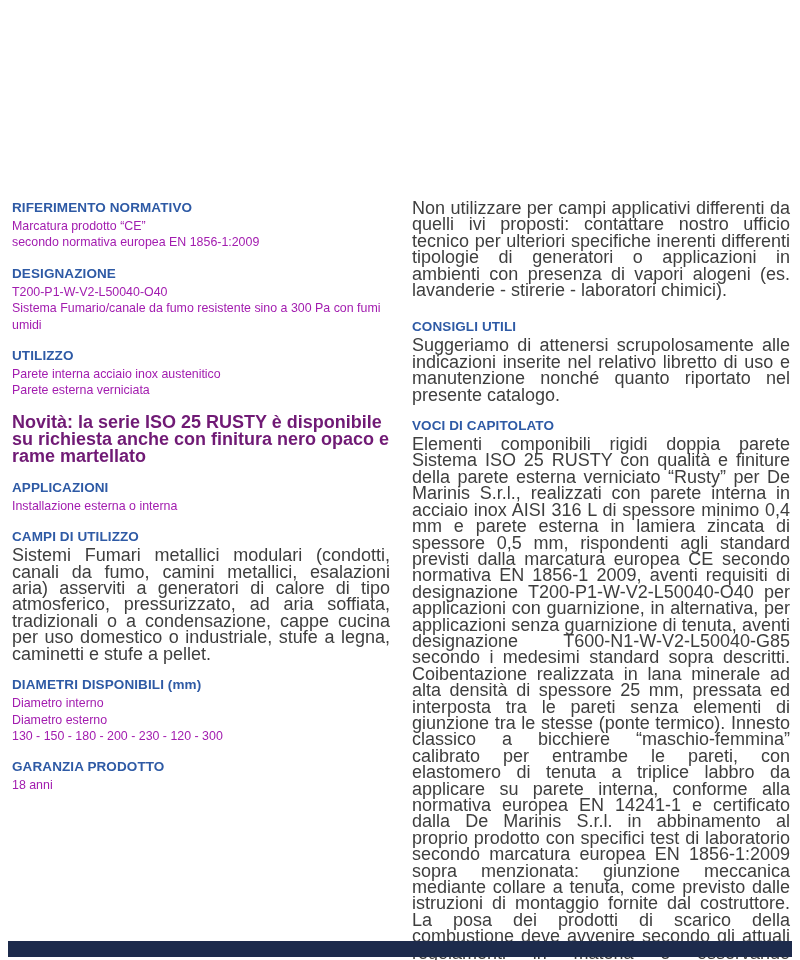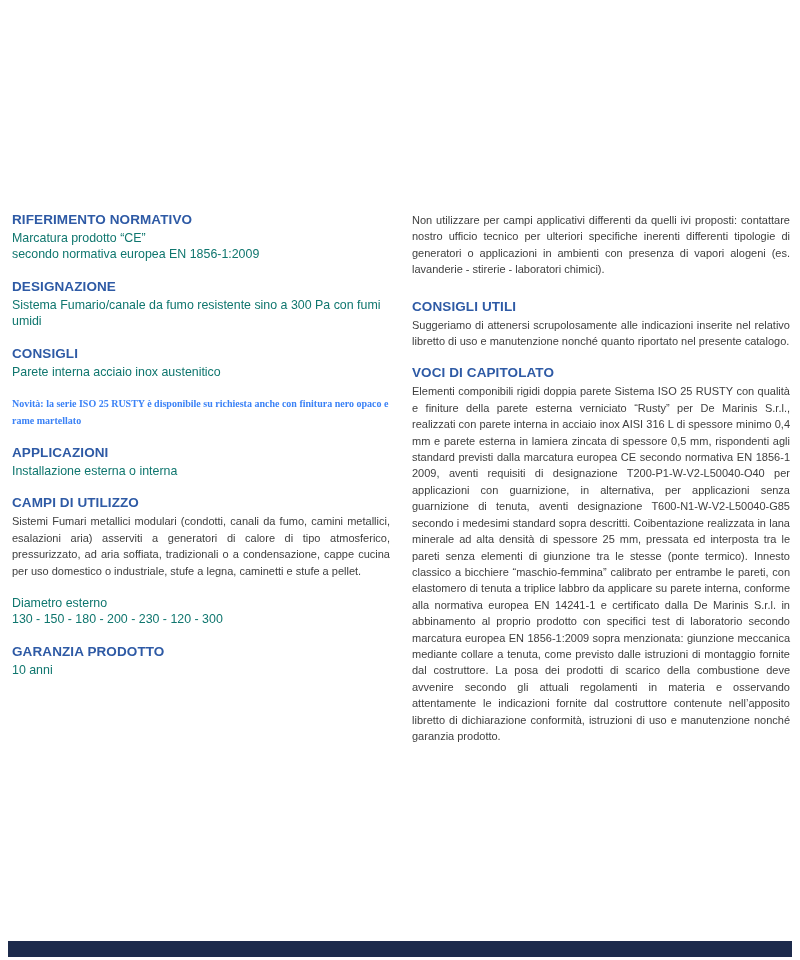--- a/index.html
+++ b/index.html
@@ -20,51 +20,50 @@
     top: 196px;
     left: 12px;
     width: 778px;
     display: flex;
     gap: 22px;
   }
   .col {
     width: 378px;
     flex: 0 0 378px;
   }
-  .section { margin: 16px 0 15px 0; }
+  .section { margin: 4px 0 15px 0; }
   .section.gap-lg { margin-bottom: 21px; }
   .heading {
     color: #2e5aa5;
     font-size: 13.5px;
     line-height: 16px;
     font-weight: bold;
     letter-spacing: 0.1px;
     margin: 0 0 2px 0;
   }
   .line {
-    color: #0f766e;
+    color: #a21caf;
     font-size: 12.4px;
     line-height: 16.4px;
   }
   .para {
     color: #3e3e3e;
-    font-size: 11px;
+    font-size: 18px;
     line-height: 16.4px;
     margin: 0;
     text-align: justify;
     hyphens: auto;
     -webkit-hyphens: auto;
   }
   .novita {
-    color: #3b82f6;
+    color: #701a75;
     font-weight: bold;
-    font-size: 10px;
+    font-size: 18px;
     line-height: 17px;
     margin: 0 0 15px 0;
-    font-family: Liberation Serif, serif;
   }
   .footer-bar {
     position: absolute;
     left: 8px;
     right: 8px;
     bottom: 3px;
     height: 16px;
     background: #1d2b4c;
   }
 </style>
@@ -76,48 +75,52 @@
   <div class="col">
 
     <div class="section">
       <div class="heading">RIFERIMENTO NORMATIVO</div>
       <div class="line">Marcatura prodotto “CE”</div>
       <div class="line">secondo normativa europea EN 1856-1:2009</div>
     </div>
 
     <div class="section">
       <div class="heading">DESIGNAZIONE</div>
+      <div class="line">T200-P1-W-V2-L50040-O40</div>
       <div class="line">Sistema Fumario/canale da fumo resistente sino a 300 Pa con fumi umidi</div>
     </div>
 
     <div class="section">
-      <div class="heading">CONSIGLI</div>
+      <div class="heading">UTILIZZO</div>
       <div class="line">Parete interna acciaio inox austenitico</div>
+      <div class="line">Parete esterna verniciata</div>
     </div>
 
     <p class="novita">Novità: la serie ISO 25 RUSTY è disponibile su richiesta anche con finitura nero opaco e rame martellato</p>
 
     <div class="section">
       <div class="heading">APPLICAZIONI</div>
       <div class="line">Installazione esterna o interna</div>
     </div>
 
     <div class="section">
       <div class="heading">CAMPI DI UTILIZZO</div>
       <p class="para" lang="it">Sistemi Fumari metallici modulari (condotti, canali da fumo, camini metallici, esalazioni aria) asserviti a generatori di calore di tipo atmosferico, pressurizzato, ad aria soffiata, tradizionali o a condensazione, cappe cucina per uso domestico o industriale, stufe a legna, caminetti e stufe a pellet.</p>
     </div>
 
     <div class="section">
+      <div class="heading">DIAMETRI DISPONIBILI (mm)</div>
+      <div class="line">Diametro interno</div>
       <div class="line">Diametro esterno</div>
       <div class="line">130 - 150 - 180 - 200 - 230 - 120 - 300</div>
     </div>
 
     <div class="section">
       <div class="heading">GARANZIA PRODOTTO</div>
-      <div class="line">10 anni</div>
+      <div class="line">18 anni</div>
     </div>
 
   </div>
 
   <div class="col">
 
     <div class="section gap-lg">
       <p class="para" lang="it">Non utilizzare per campi applicativi differenti da quelli ivi proposti: contattare nostro ufficio tecnico per ulteriori specifiche inerenti differenti tipologie di generatori o applicazioni in ambienti con presenza di vapori alogeni (es. lavanderie - stirerie - laboratori chimici).</p>
     </div>
 

